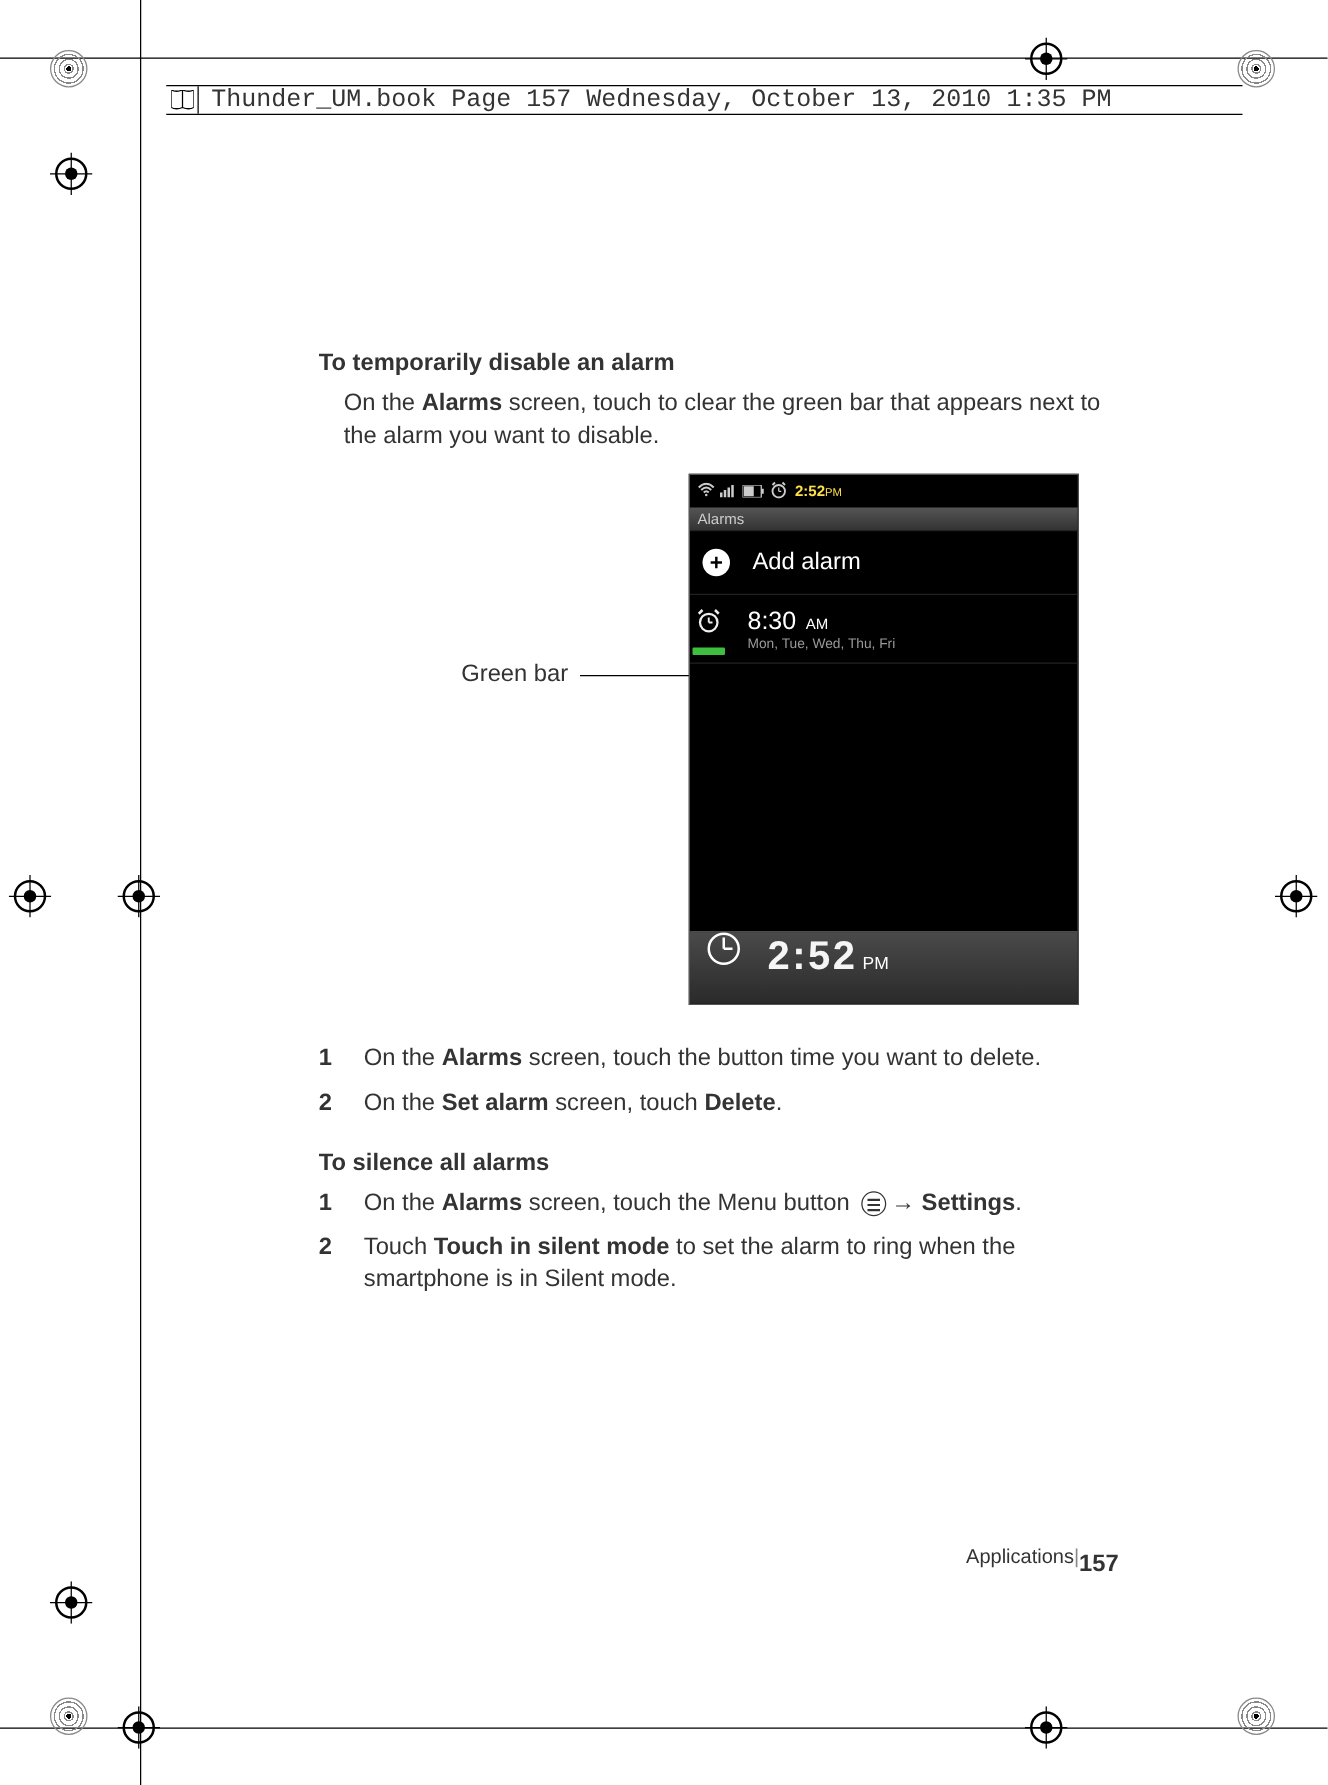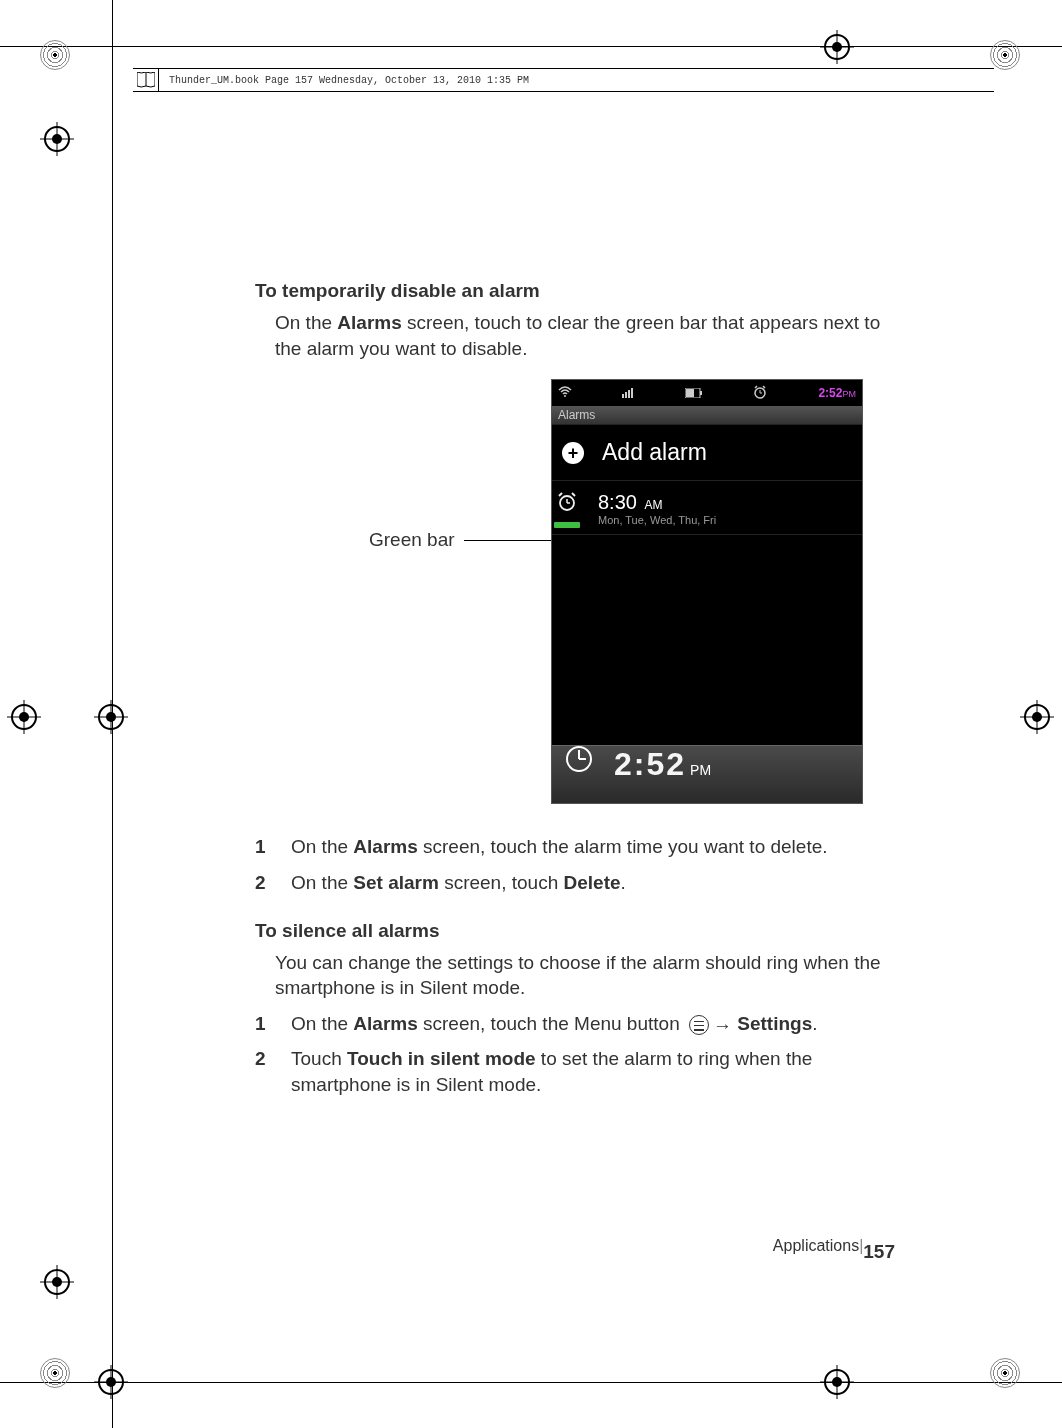--- a/index.html
+++ b/index.html
@@ -43,21 +43,21 @@
     position: absolute;
     left: 0; top: 0; bottom: 0;
     width: 26px;
     border-right: 1px solid #000;
     display: flex;
     align-items: center;
     justify-content: center;
   }
   .header-text {
     font-family: "Courier New", monospace;
-    font-size: 10px;
+    font-size: 20px;
     padding-left: 36px;
   }
   .content {
     position: absolute;
     top: 280px;
     left: 255px;
     width: 640px;
   }
   .section-heading {
     font-weight: bold;
@@ -99,26 +99,26 @@
     height: 425px;
     background: #000;
     color: #fff;
     font-family: Arial, sans-serif;
     border: 1px solid #555;
   }
   .statusbar {
     height: 26px;
     background: #000;
     display: flex;
-    justify-content: space-between;
+    justify-content: flex-start;
     align-items: center;
     gap: 4px;
     padding: 0 6px;
     font-size: 12px;
-    color: #d946ef;
+    color: #fde047;
   }
   .status-icon { font-size: 14px; color: #ddd; }
   .status-time { font-size: 12px; margin-left: 2px; }
   .alarms-label {
     background: linear-gradient(#555, #333);
     font-size: 12px;
     color: #ccc;
     padding: 2px 6px;
     border-bottom: 1px solid #222;
   }
@@ -135,21 +135,21 @@
     border-radius: 50%;
     background: #fff;
     color: #000;
     display: flex;
     align-items: center;
     justify-content: center;
     font-weight: bold;
     font-size: 18px;
     line-height: 1;
   }
-  .add-alarm-text { font-size: 23px; color: #fff; }
+  .add-alarm-text { font-size: 19px; color: #fff; }
   .alarm-row { align-items: flex-start; padding: 10px 10px 6px 2px; position: relative; }
   .alarm-icon-col { display: flex; flex-direction: column; align-items: center; gap: 4px; }
   .alarm-bell { font-size: 20px; color: #eee; }
   .green-bar { width: 26px; height: 6px; background: #3fbf3f; border-radius: 1px; }
   .alarm-time-col .time-main { font-size: 20px; color: #fff; }
   .alarm-time-col .time-am { font-size: 12px; margin-left: 2px; }
   .alarm-days { font-size: 11px; color: #999; }
   .clock-footer {
     position: absolute;
     bottom: 0; left: 0; right: 0;
@@ -398,29 +398,28 @@
       </div>
       <div class="clock-footer">
         <div class="clock-icon"></div>
         <div><span class="clock-time">2:52</span><span class="clock-pm">PM</span></div>
       </div>
     </div>
   </div>
 
   <ol class="steps">
     <li>
-      <span>On the </span><span class="bold">Alarms</span><span> screen, touch the alarm time you want to delete.</span>
+      <span>On the </span><span class="bold">Alarms</span><span> screen, touch the button time you want to delete.</span>
     </li>
     <li>
       <span>On the </span><span class="bold">Set alarm</span><span> screen, touch </span><span class="bold">Delete</span><span>.</span>
     </li>
   </ol>
 
   <div class="section-heading">To silence all alarms</div>
-  <p class="body-text">You can change the settings to choose if the alarm should ring when the smartphone is in Silent mode.</p>
   <ol class="steps">
     <li>
       <span>On the </span><span class="bold">Alarms</span><span> screen, touch the Menu button </span><span class="menu-icon"></span><span class="arrow">→ </span><span class="bold">Settings</span><span>.</span>
     </li>
     <li>
       <span>Touch </span><span class="bold">Touch in silent mode</span><span> to set the alarm to ring when the smartphone is in Silent mode.</span>
     </li>
   </ol>
 </div>
 

